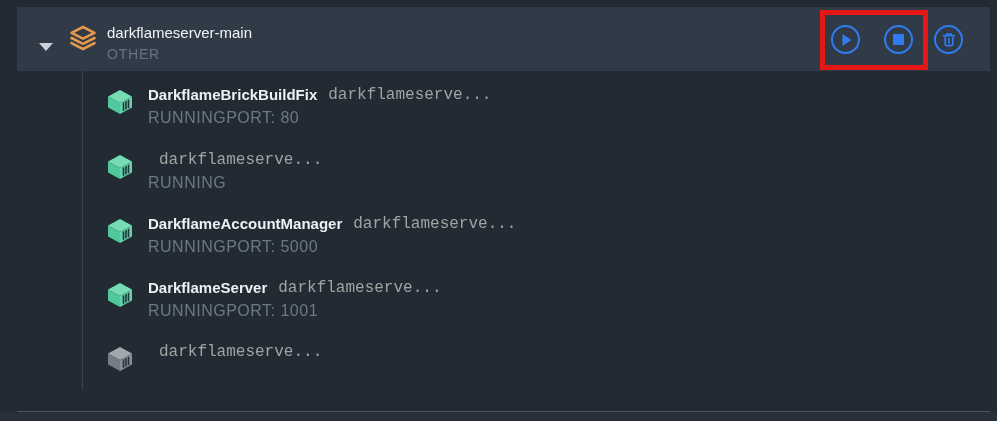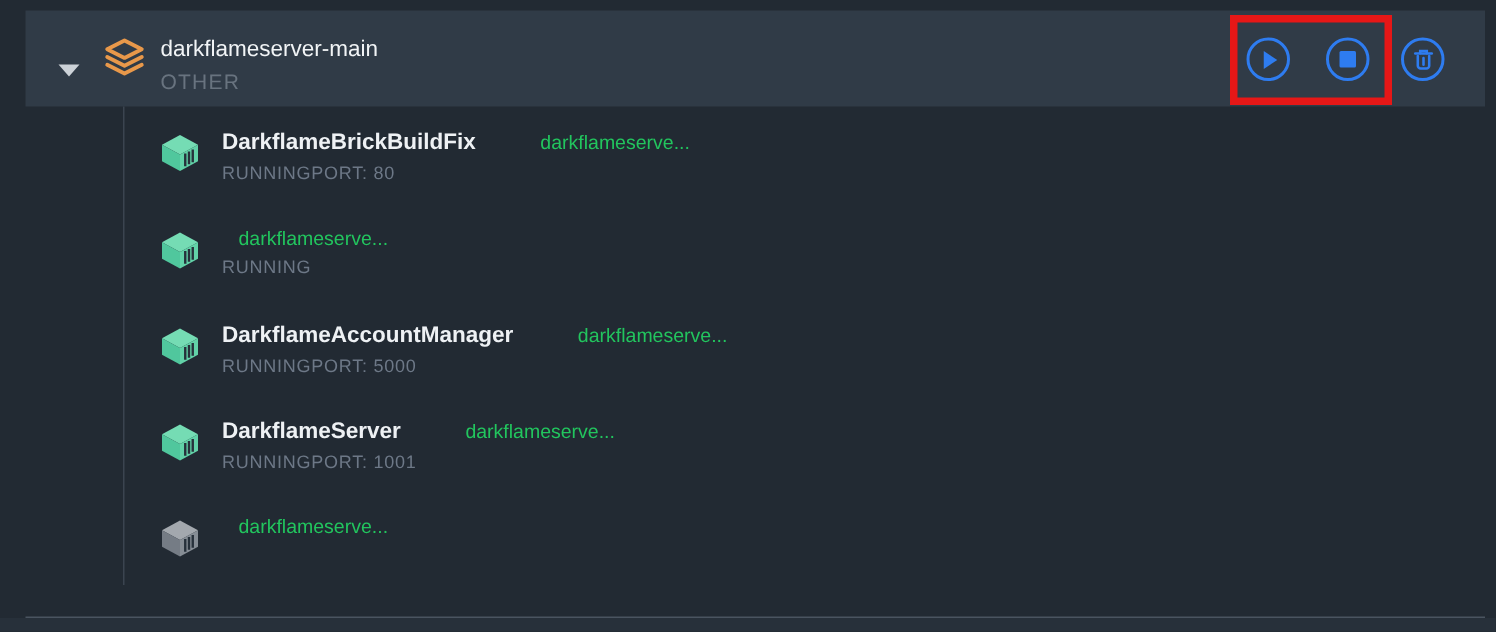--- a/index.html
+++ b/index.html
@@ -48,25 +48,25 @@
   }
 
   
   .tree-line { position:absolute; left:82px; top:71px; width:1px; height:319px; background:#3b4450; }
   .divider   { position:absolute; left:17px; top:411px; width:973px; height:1px; background:#4a5460; }
   .footer-strip { position:absolute; left:0; top:412px; width:997px; height:9px; background:#27303a; }
 
   .row { position:absolute; left:105px; display:flex; align-items:flex-start; }
   .row-icon { flex:0 0 auto; margin-top:2px; }
   .row-text { margin-left:13px; }
-  .row-line1 { display:flex; align-items:center;gap:32px; }
+  .row-line1 { display:flex; align-items:flex-start; }
   .c-name { font-size:15px; font-weight:600; color:#eef1f4; white-space:nowrap; }
-  .c-link { font-size:13px; color:#22c55e; margin-left:11px; text-decoration:none; cursor:pointer; white-space:nowrap; }
+  .c-link { font-size:16px; color:#a3a3a3; margin-left:11px; text-decoration:none; cursor:pointer; white-space:nowrap;font-family:Liberation Mono, monospace; }
   .row-line2 { margin-top:5px; display:flex; }
-  .c-status, .c-port { font-size:12px; color:#6d7887; letter-spacing:0.5px; white-space:nowrap; }
+  .c-status, .c-port { font-size:16px; color:#6d7887; letter-spacing:0.5px; white-space:nowrap; }
   .c-port { }
   .c-port:empty { margin-left:0; }
 
   
   .box-icon       { --ft:#75dcb4; --fl:#50c79d; --fr:#62d2a8; --slat:#27313b; }
   .box-icon.gray  { --ft:#a3a8ae; --fl:#757c85; --fr:#868d95; }
   .box-icon svg { display:block; }
 </style>
 </head>
 <body>

